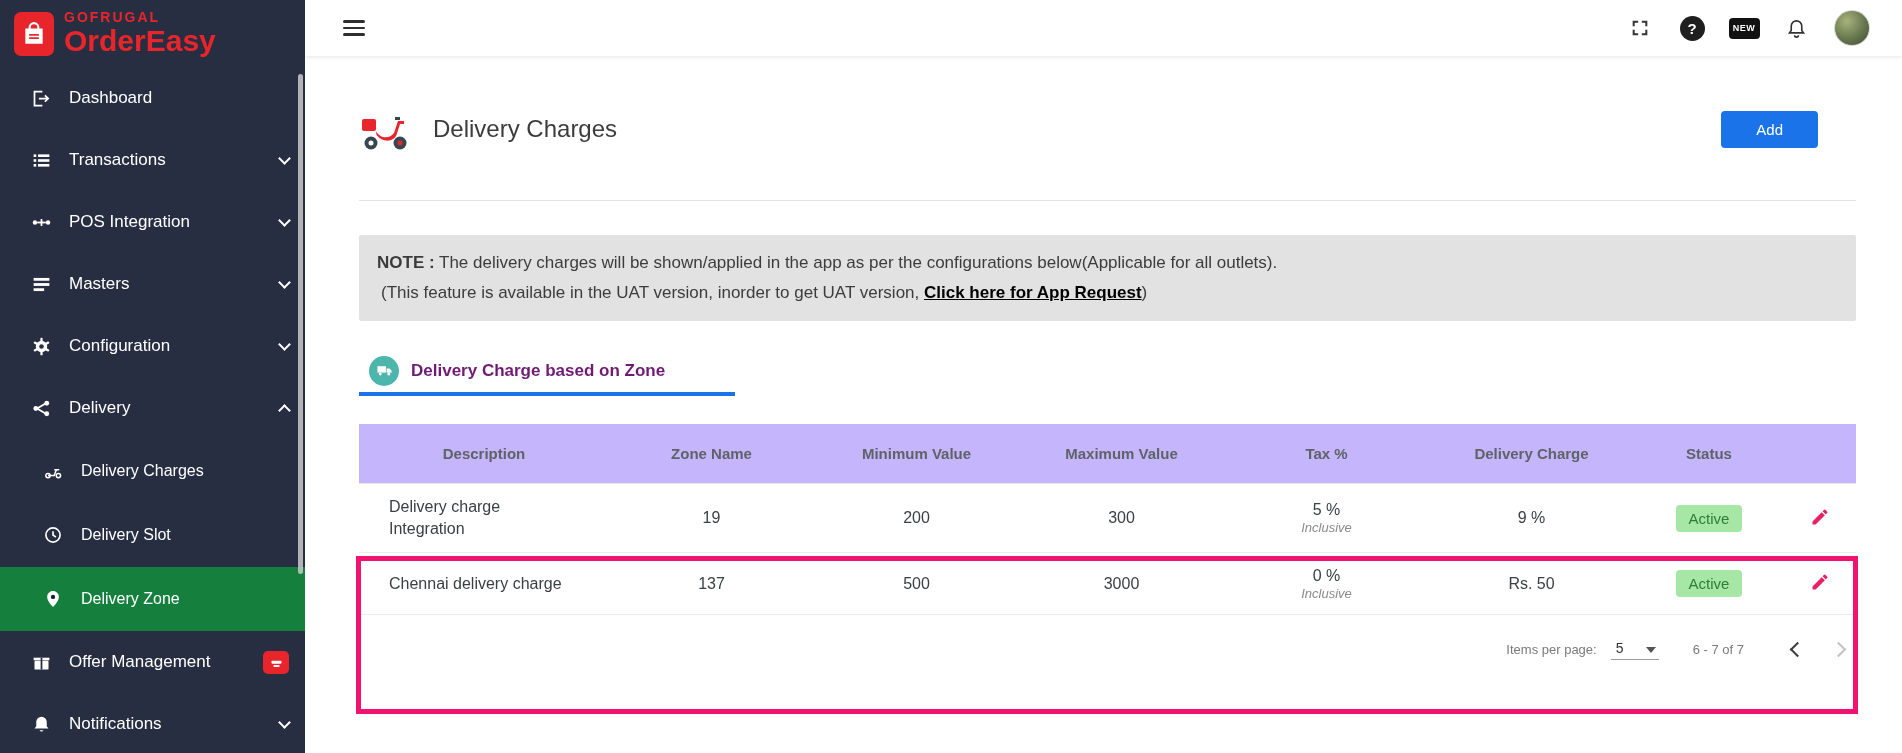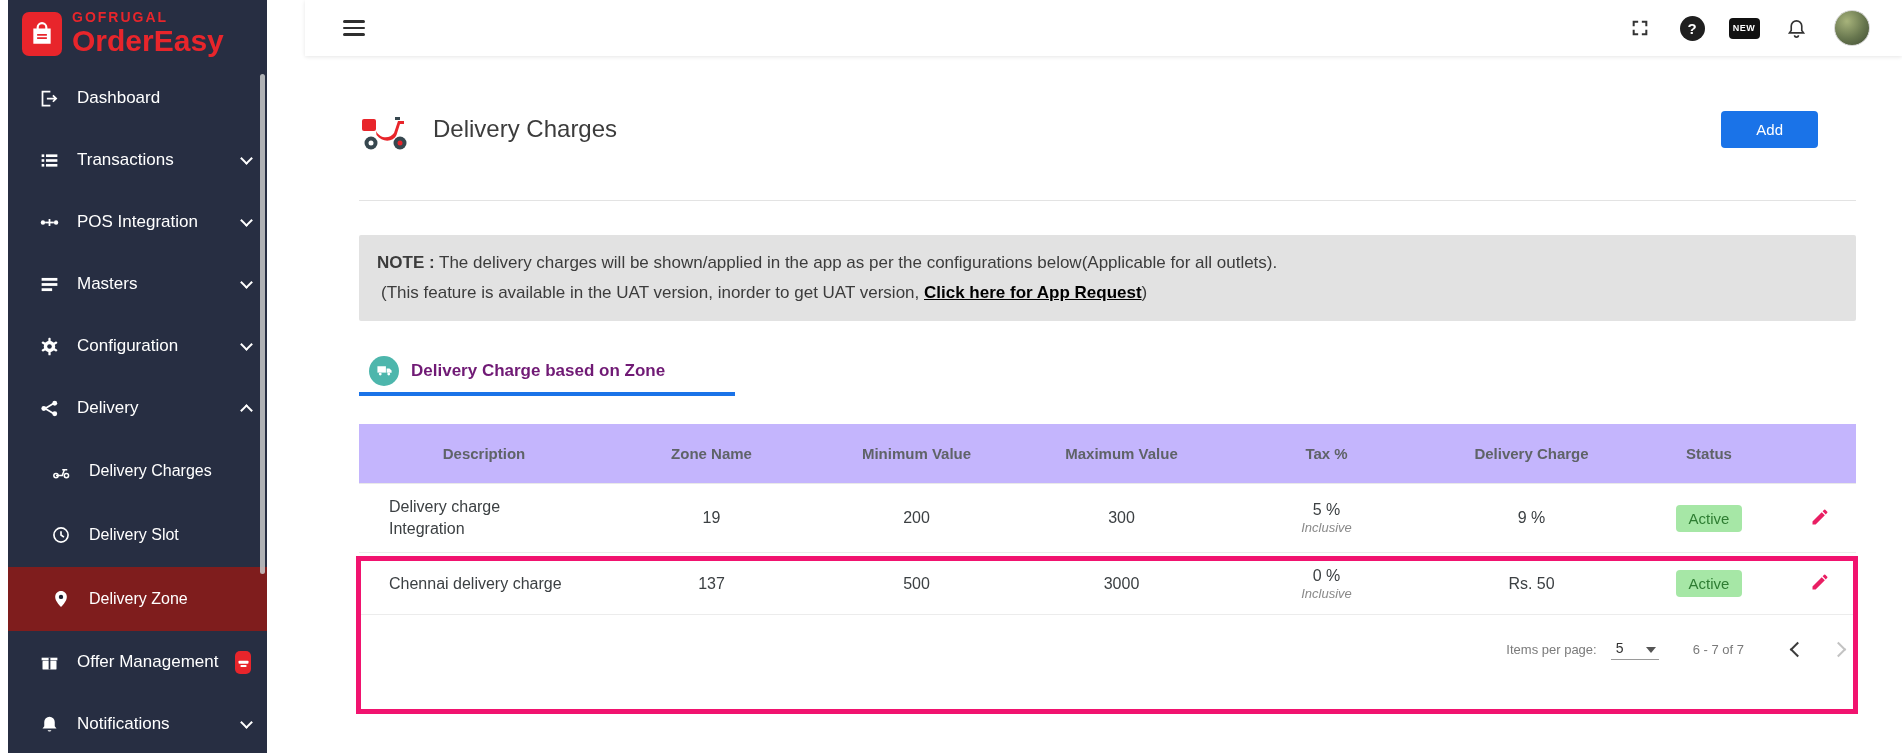--- a/index.html
+++ b/index.html
@@ -1,33 +1,33 @@
 <!DOCTYPE html>
 <html><head>
 <meta charset="utf-8">
 <style>
   *{margin:0;padding:0;box-sizing:border-box}
   html,body{width:1902px;height:753px;overflow:hidden;background:#fff;
     font-family:"Liberation Sans",sans-serif;}
   .app{position:relative;width:1902px;height:753px;background:#fff;overflow:hidden}
 
   
-  .sidebar{position:absolute;left:8px;top:0;width:259px;height:753px;background:#272e42;z-index:5}
+  .sidebar{position:absolute;left:0;top:0;width:305px;height:753px;background:#272e42;z-index:5}
   .logo{height:67px;display:flex;align-items:center;gap:10px;padding-left:14px}
   .logo-badge{width:40px;height:44px;background:#e8252b;border-radius:7px;display:flex;align-items:center;justify-content:center;flex:0 0 auto}
   .logo-txt .t1{font-size:14px;font-weight:bold;letter-spacing:2px;color:#e8252b;line-height:1.1}
   .logo-txt .t2{font-size:30px;font-weight:bold;color:#e8252b;line-height:1.05}
   .nav{padding-top:0}
   .nav-item{height:62px;display:flex;align-items:center;gap:17px;padding:0 16px 0 30px;color:#fff;font-size:17px;cursor:pointer}
   .nav-item .ic{width:22px;height:22px;flex:0 0 auto;display:flex;align-items:center;justify-content:center}
   .nav-item .ic svg{width:21px;height:21px}
   .nav-item .lbl{flex:1;white-space:nowrap}
   .nav-item.sub{height:64px;padding-left:42px;font-size:16px}
   .nav-item.sub .ic svg{width:20px;height:20px}
-  .nav-item.active{background:#7f1d1d}
+  .nav-item.active{background:#15803d}
   .chev{display:inline-block;width:9px;height:9px;border-right:2px solid #fff;border-bottom:2px solid #fff;transform:rotate(45deg);margin-top:-4px}
   .chev.up{transform:rotate(225deg);margin-top:5px}
   .offer-badge{width:26px;height:23px;background:#e8252b;border-radius:5px;display:flex;align-items:center;justify-content:center}
   .offer-badge svg{width:15px;height:15px}
   .sb-scroll{position:absolute;right:2px;top:74px;width:5px;height:500px;background:#c9c9c9;border-radius:3px;opacity:.85}
 
   
   .topbar{position:absolute;left:305px;top:0;right:0;height:56px;background:#fff;display:flex;align-items:center;
     padding:0 32px 0 34px;box-shadow:0 1px 4px rgba(0,0,0,.10);z-index:4}
   .hamburger{display:flex;flex-direction:column;gap:4px;cursor:pointer;padding:4px}

